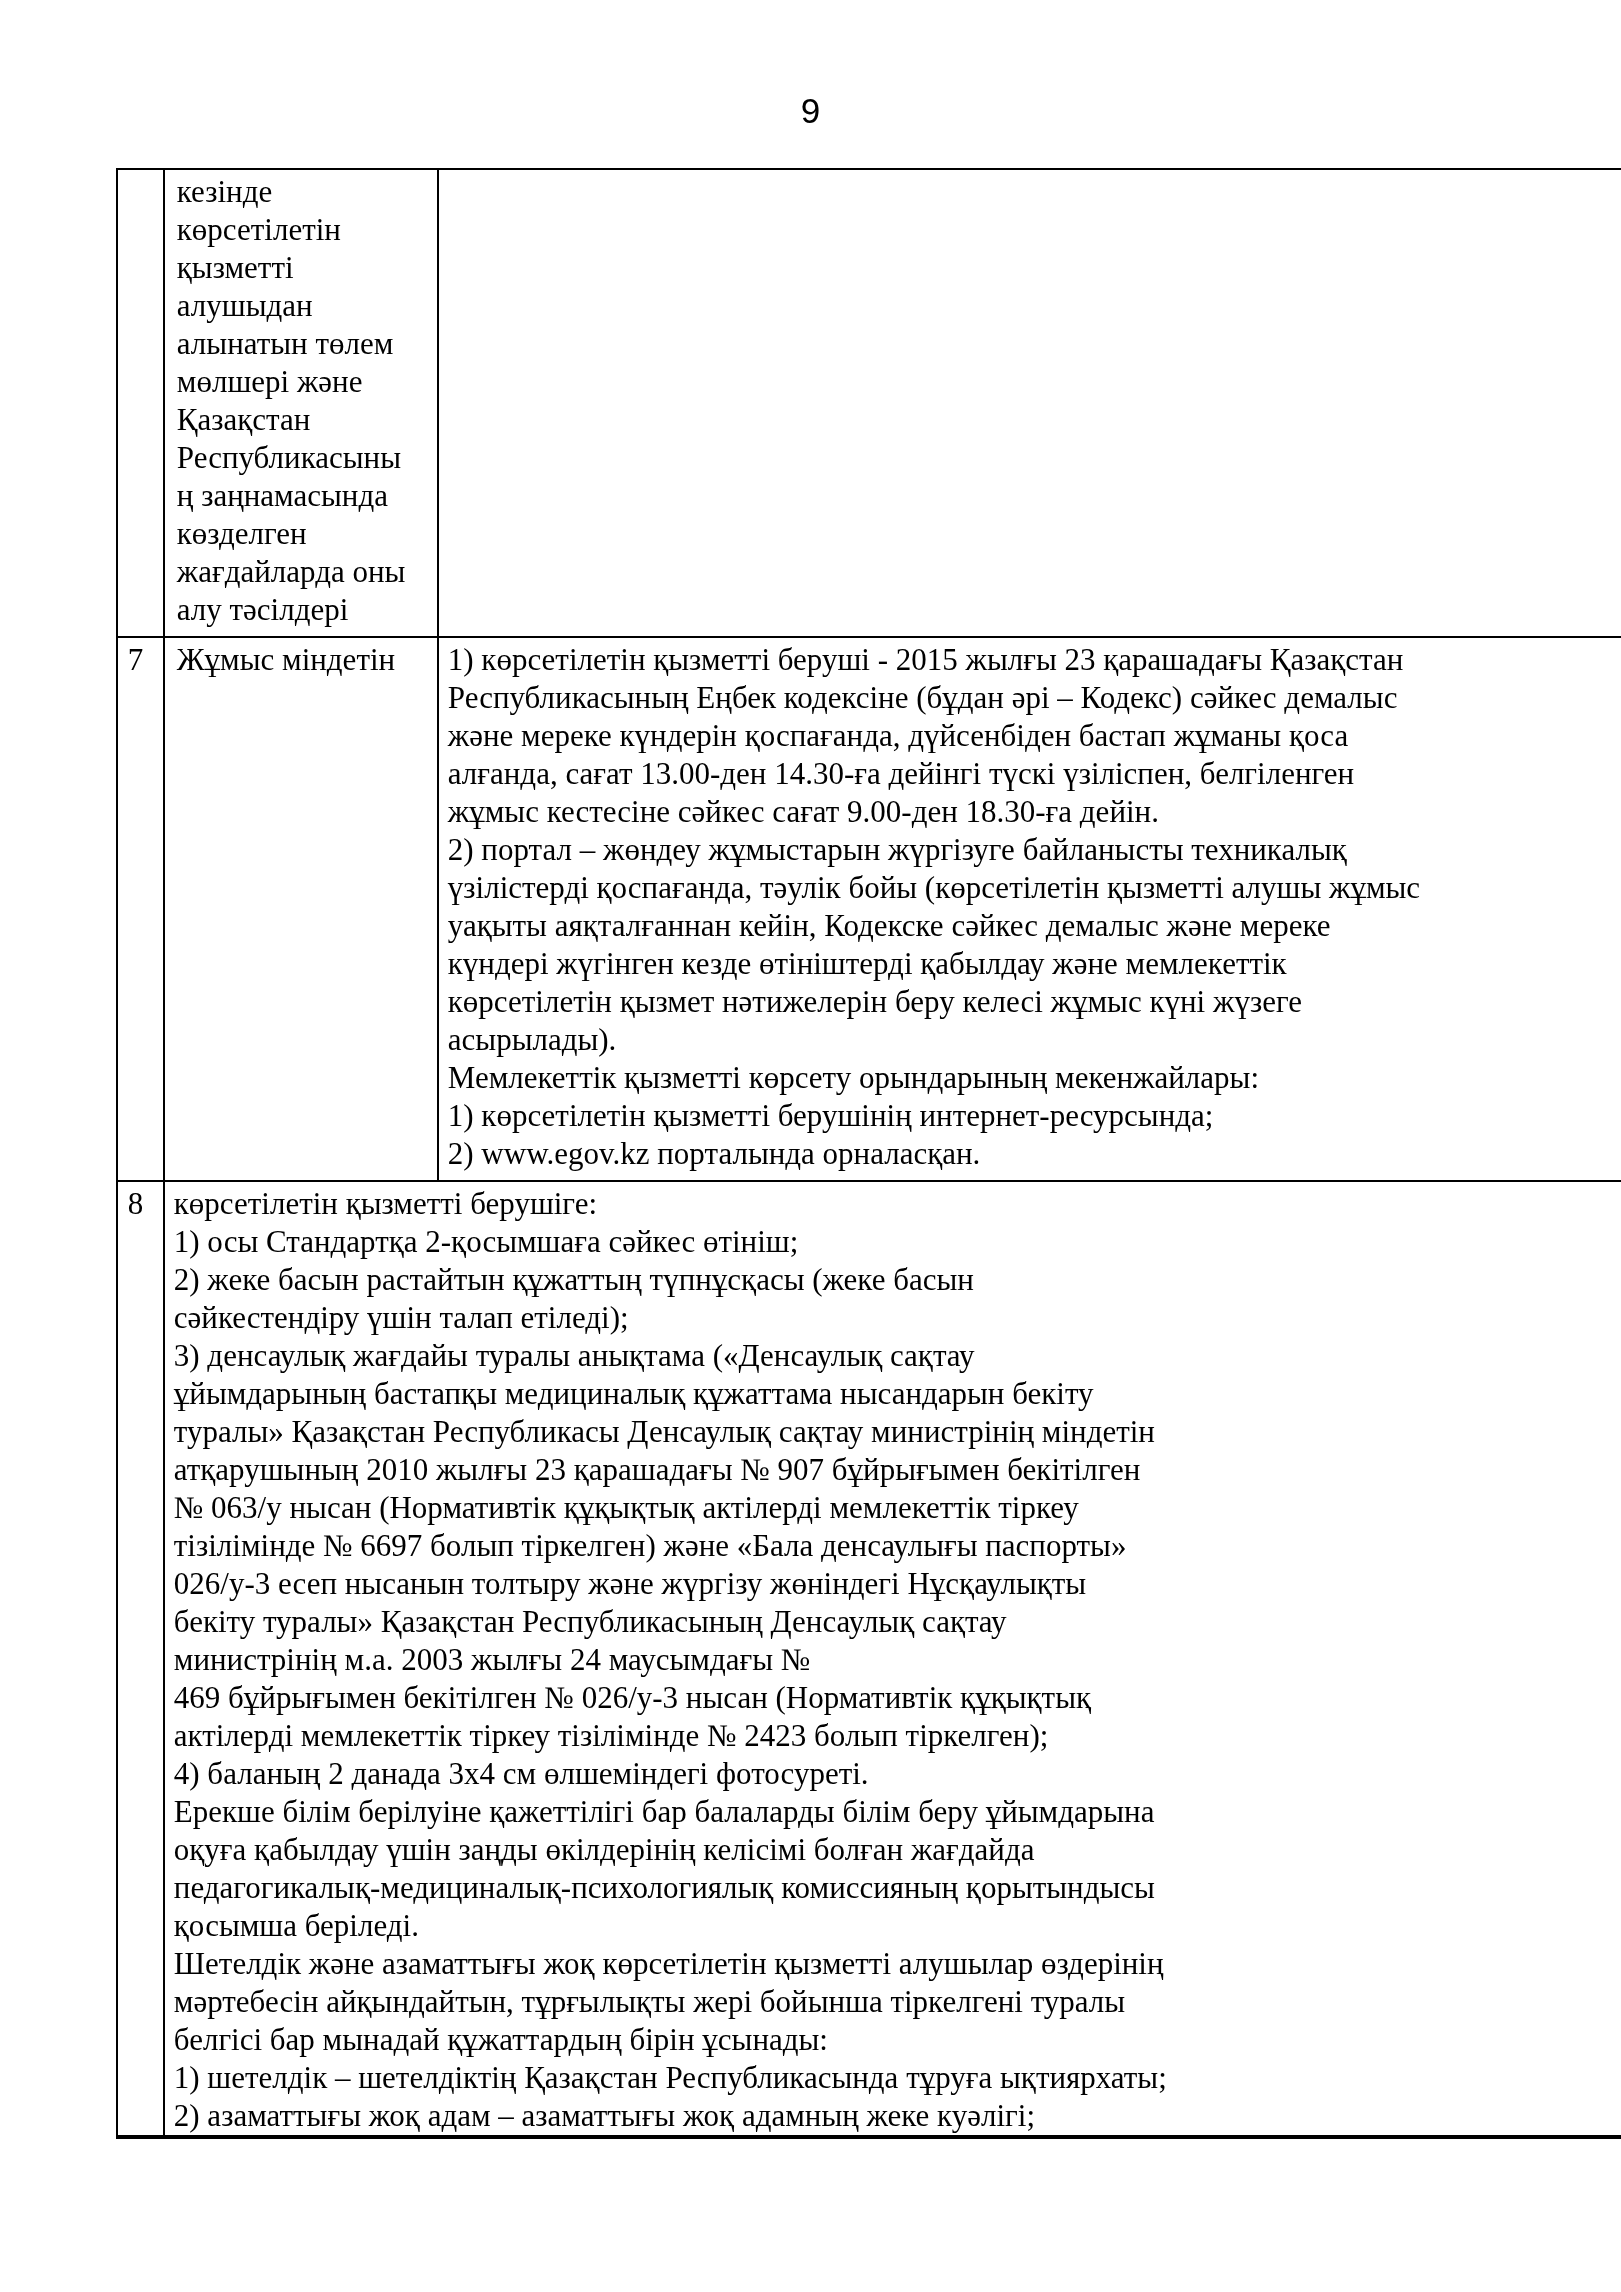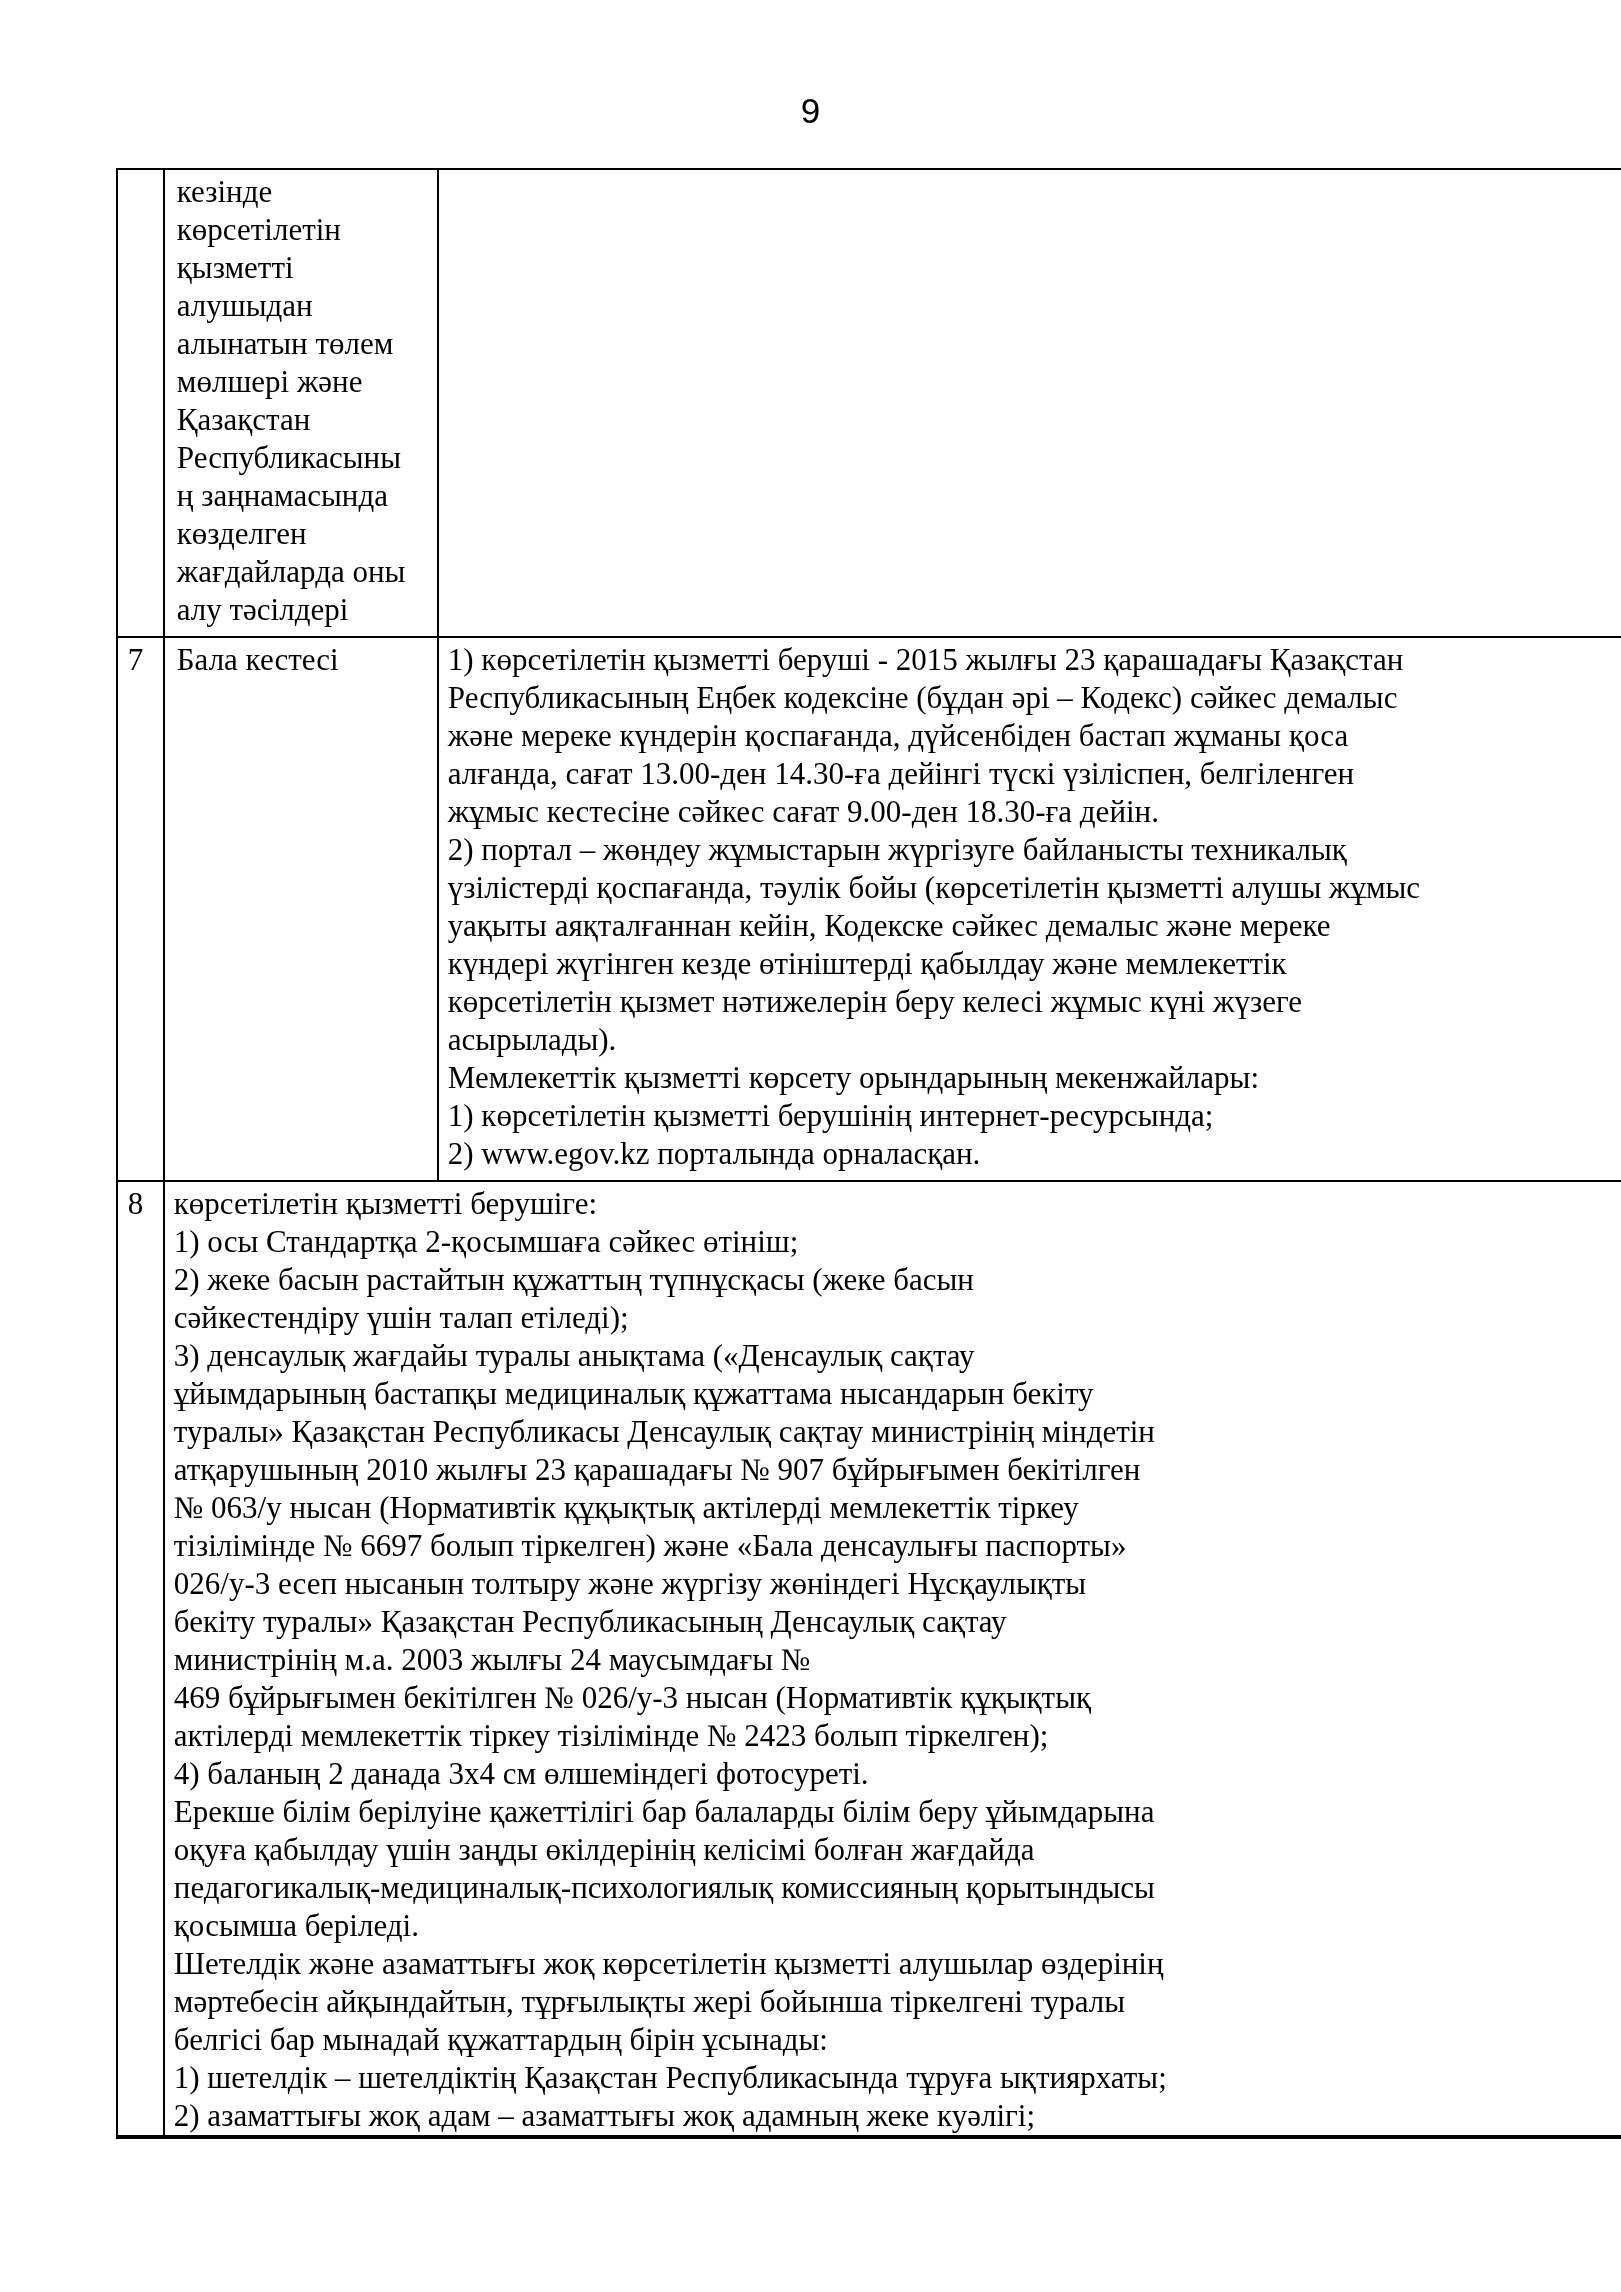--- a/index.html
+++ b/index.html
@@ -92,21 +92,21 @@
 Республикасыны
 ң заңнамасында
 көзделген
 жағдайларда оны
 алу тәсілдері</div>
     <div class="cell col-content"></div>
   </div>
 
   <div class="trow row-7">
     <div class="cell col-num">7</div>
-    <div class="cell col-label">Бала кестесі</div>
+    <div class="cell col-label">Жұмыс міндетін</div>
     <div class="cell col-content">1) көрсетілетін қызметті беруші - 2015 жылғы 23 қарашадағы Қазақстан
 Республикасының Еңбек кодексіне (бұдан әрі – Кодекс) сәйкес демалыс
 және мереке күндерін қоспағанда, дүйсенбіден бастап жұманы қоса
 алғанда, сағат 13.00-ден 14.30-ға дейінгі түскі үзіліспен, белгіленген
 жұмыс кестесіне сәйкес сағат 9.00-ден 18.30-ға дейін.
 2) портал – жөндеу жұмыстарын жүргізуге байланысты техникалық
 үзілістерді қоспағанда, тәулік бойы (көрсетілетін қызметті алушы жұмыс
 уақыты аяқталғаннан кейін, Кодекске сәйкес демалыс және мереке
 күндері жүгінген кезде өтініштерді қабылдау және мемлекеттік
 көрсетілетін қызмет нәтижелерін беру келесі жұмыс күні жүзеге

